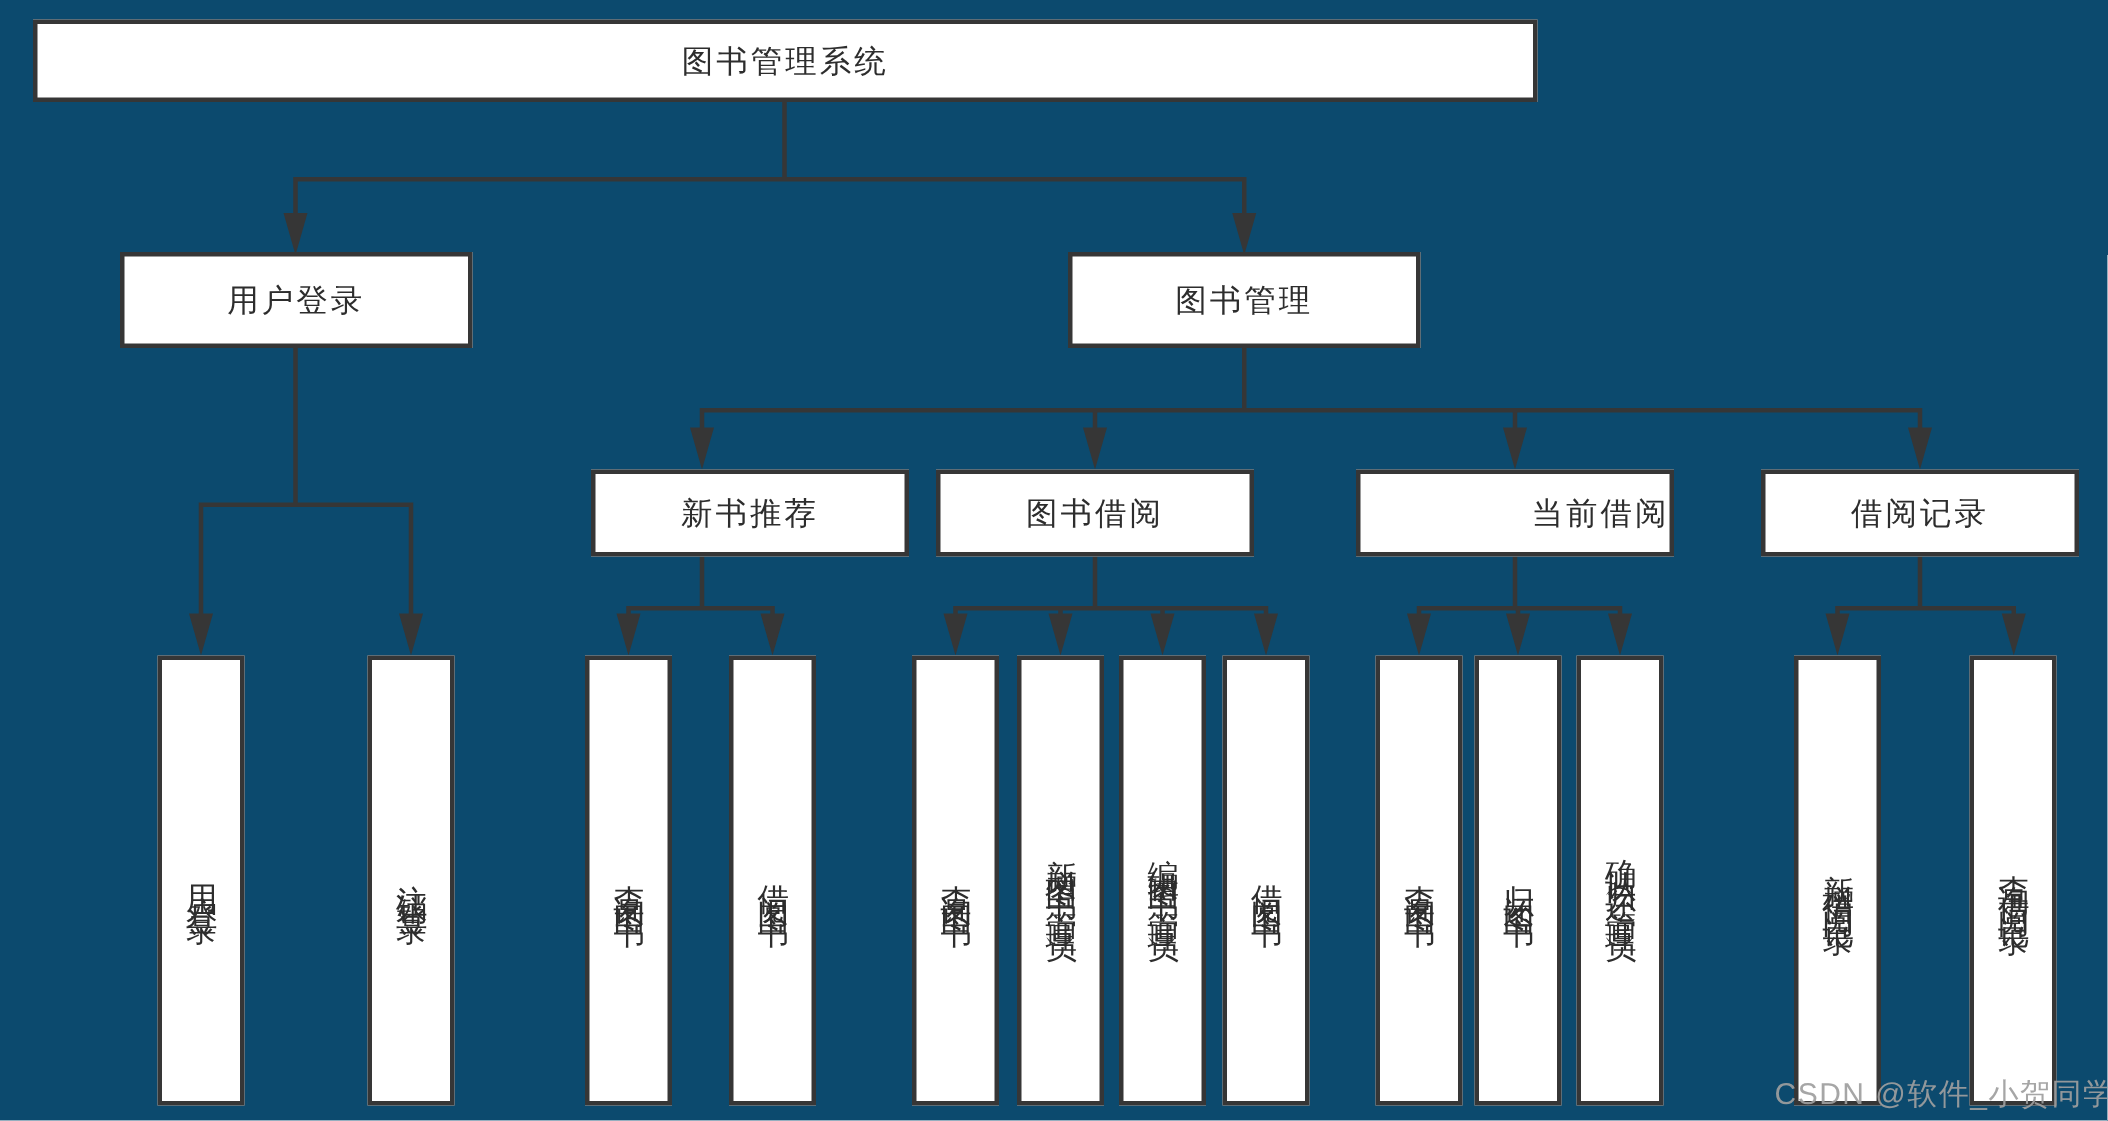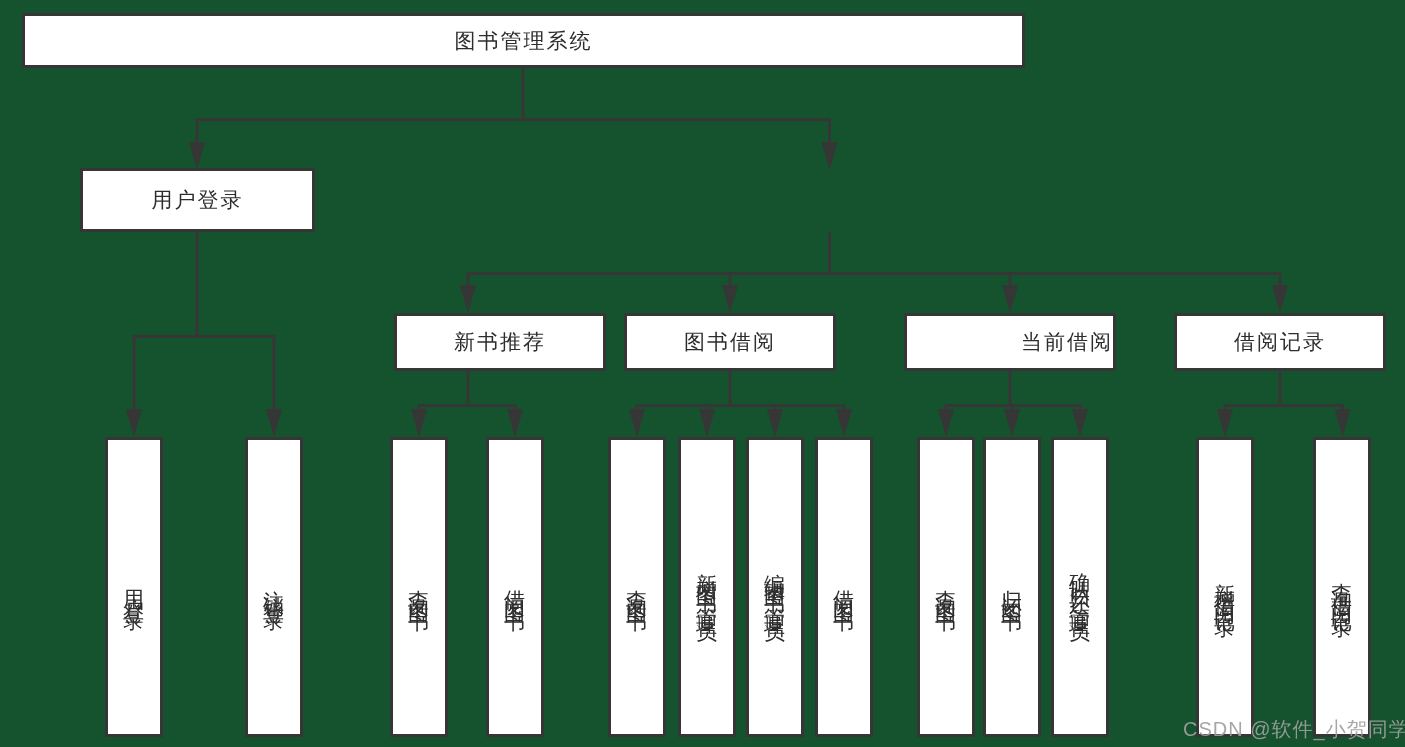--- a/index.html
+++ b/index.html
@@ -1,20 +1,20 @@
 <!DOCTYPE html>
 <html><head>
 <meta charset="utf-8">
 <style>
   html, body { margin: 0; padding: 0; background: #ffffff; }
   #canvas {
     position: relative;
     width: 1405px;
     height: 747px;
-    background: #14532d;
+    background: #0c4a6e;
     font-family: "Liberation Sans", "DejaVu Sans", sans-serif;
     overflow: hidden;
   }
   .node {
     position: absolute;
     background: #ffffff;
     border: 3px solid #363636;
     box-sizing: border-box;
     display: flex;
     align-items: center;
@@ -100,20 +100,23 @@
     <polygon points="1334.5,409 1350.5,409 1342.5,437"></polygon>
   </svg>
 
   <div class="node h" style="left:22px; top:13px; width:1003px; height:55px;">
     <span>图书管理系统</span>
   </div>
 
   <div class="node h" style="left:80px; top:168px; width:235px; height:64px;">
     <span>用户登录</span>
   </div>
+  <div class="node h" style="left:712px; top:168px; width:235px; height:64px;">
+    <span>图书管理</span>
+  </div>
 
   <div class="node h" style="left:362px; top:313px; width:212px; height:58px;margin-left:32px;">
     <span>新书推荐</span>
   </div>
   <div class="node h" style="left:624px; top:313px; width:212px; height:58px;">
     <span>图书借阅</span>
   </div>
   <div class="node h" style="left:904px; top:313px; width:212px; height:58px;justify-content:flex-end;">
     <span>当前借阅</span>
   </div>

